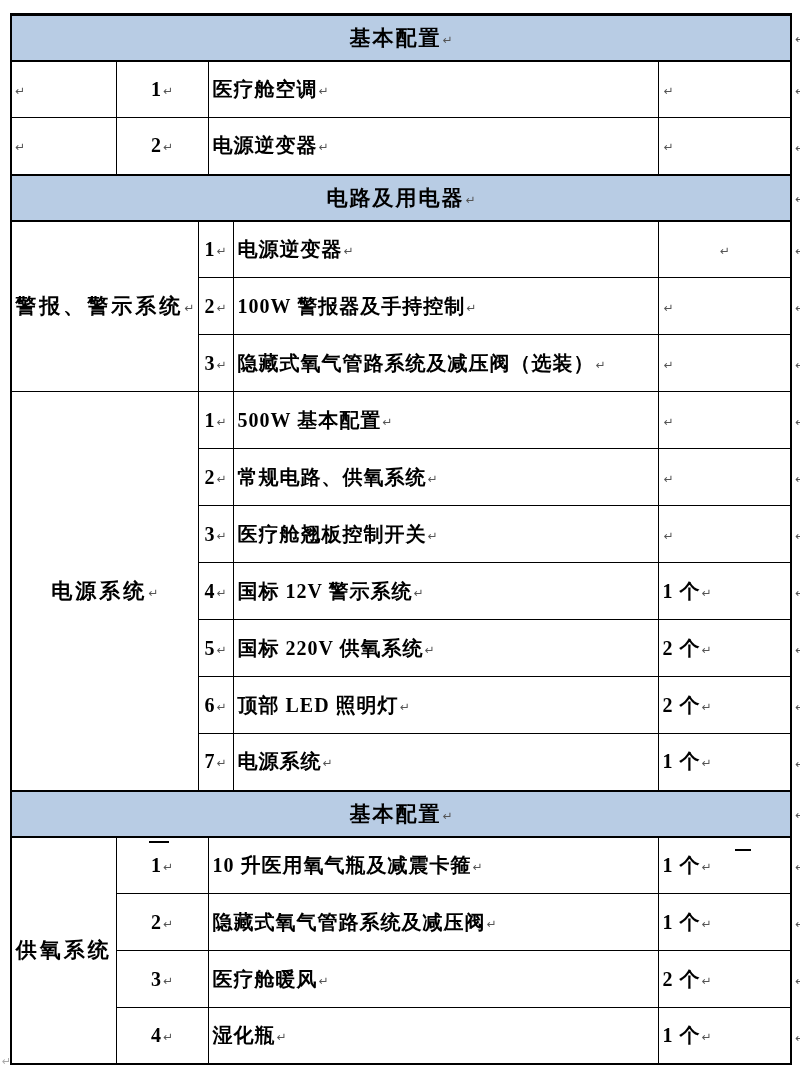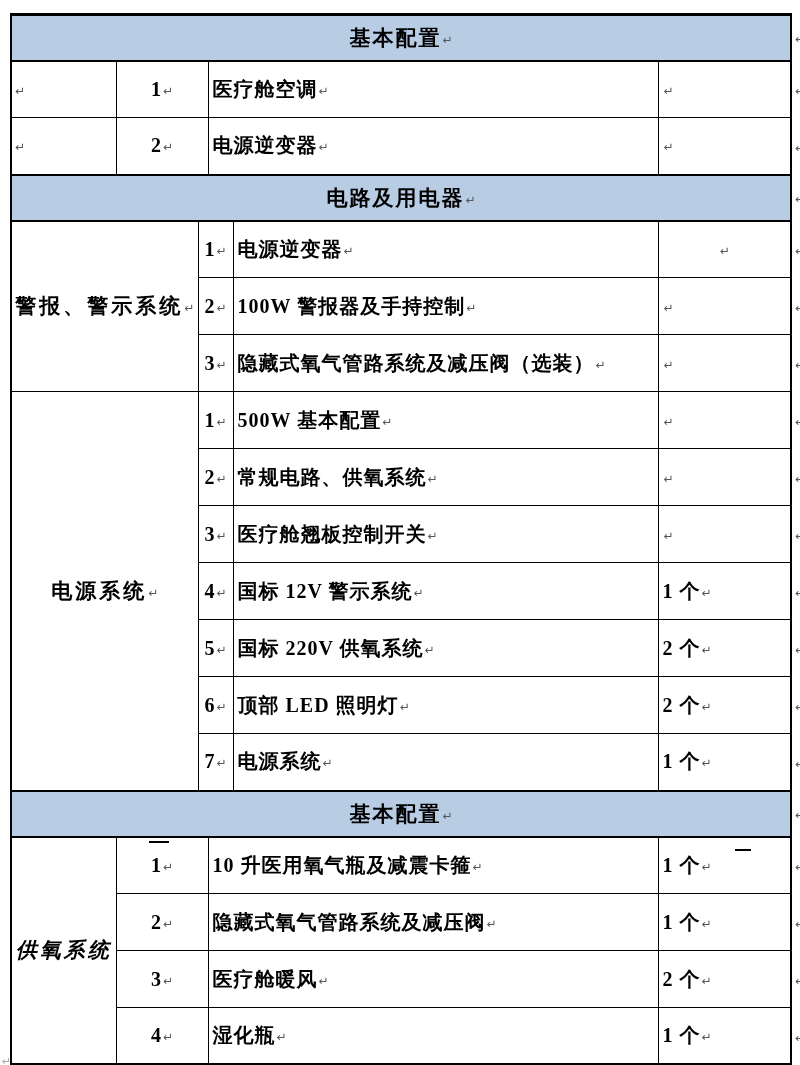--- a/index.html
+++ b/index.html
@@ -153,21 +153,21 @@
   </tr>
 
   <tr class="hrow">
     <td class="sec lb rb" colspan="6">
       <span>基本配置</span><span class="pm">↵</span>
     </td>
     <td class="outside"><span class="pm">↵</span></td>
   </tr>
 
   <tr class="brow">
-    <td class="glabel lb" rowspan="4" style="border-bottom-width: 3px; font-style: italic;"><span>供氧系统</span></td>
+    <td class="glabel lb" rowspan="4" style="border-bottom-width: 3px;"><span>供氧系统</span></td>
     <td class="num" colspan="2"><div class="overbar-num"></div><span>1</span><span class="pm">↵</span></td>
     <td class="desc" colspan="2"><span>10 升医用氧气瓶及减震卡箍</span><span class="pm">↵</span></td>
     <td class="qty rb"><div class="overbar-qty"></div><span>1 个</span><span class="pm">↵</span></td>
     <td class="outside"><span class="pm">↵</span></td>
   </tr>
   <tr class="brow">
     <td class="num" colspan="2"><span>2</span><span class="pm">↵</span></td>
     <td class="desc" colspan="2"><span>隐藏式氧气管路系统及减压阀</span><span class="pm">↵</span></td>
     <td class="qty rb"><span>1 个</span><span class="pm">↵</span></td>
     <td class="outside"><span class="pm">↵</span></td>

